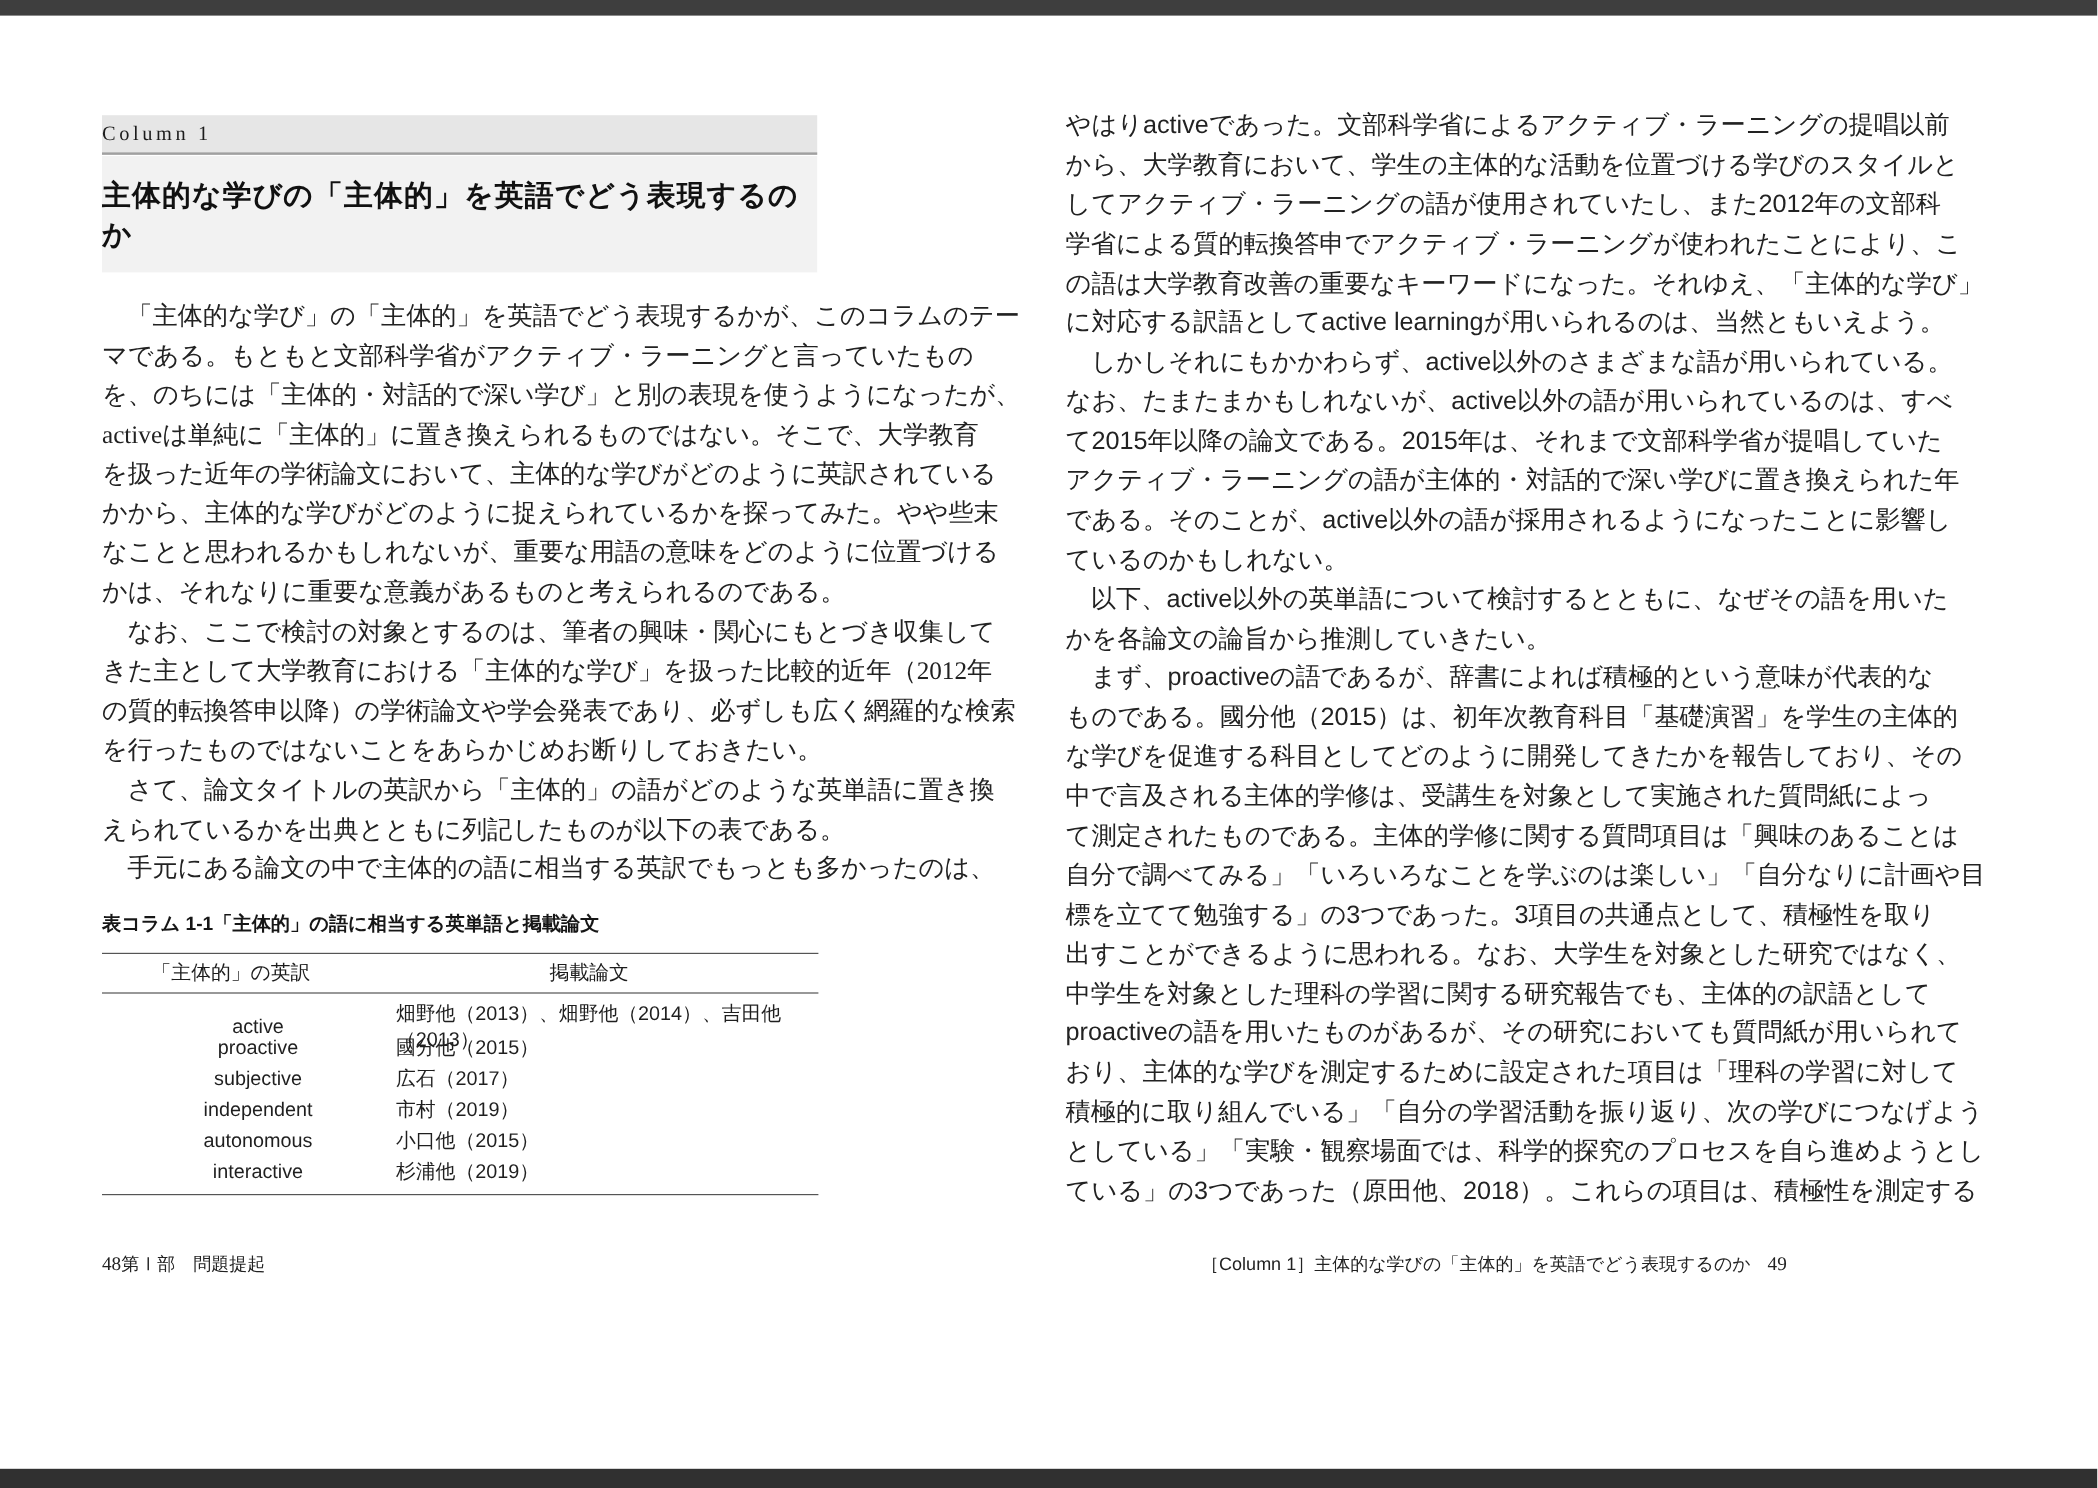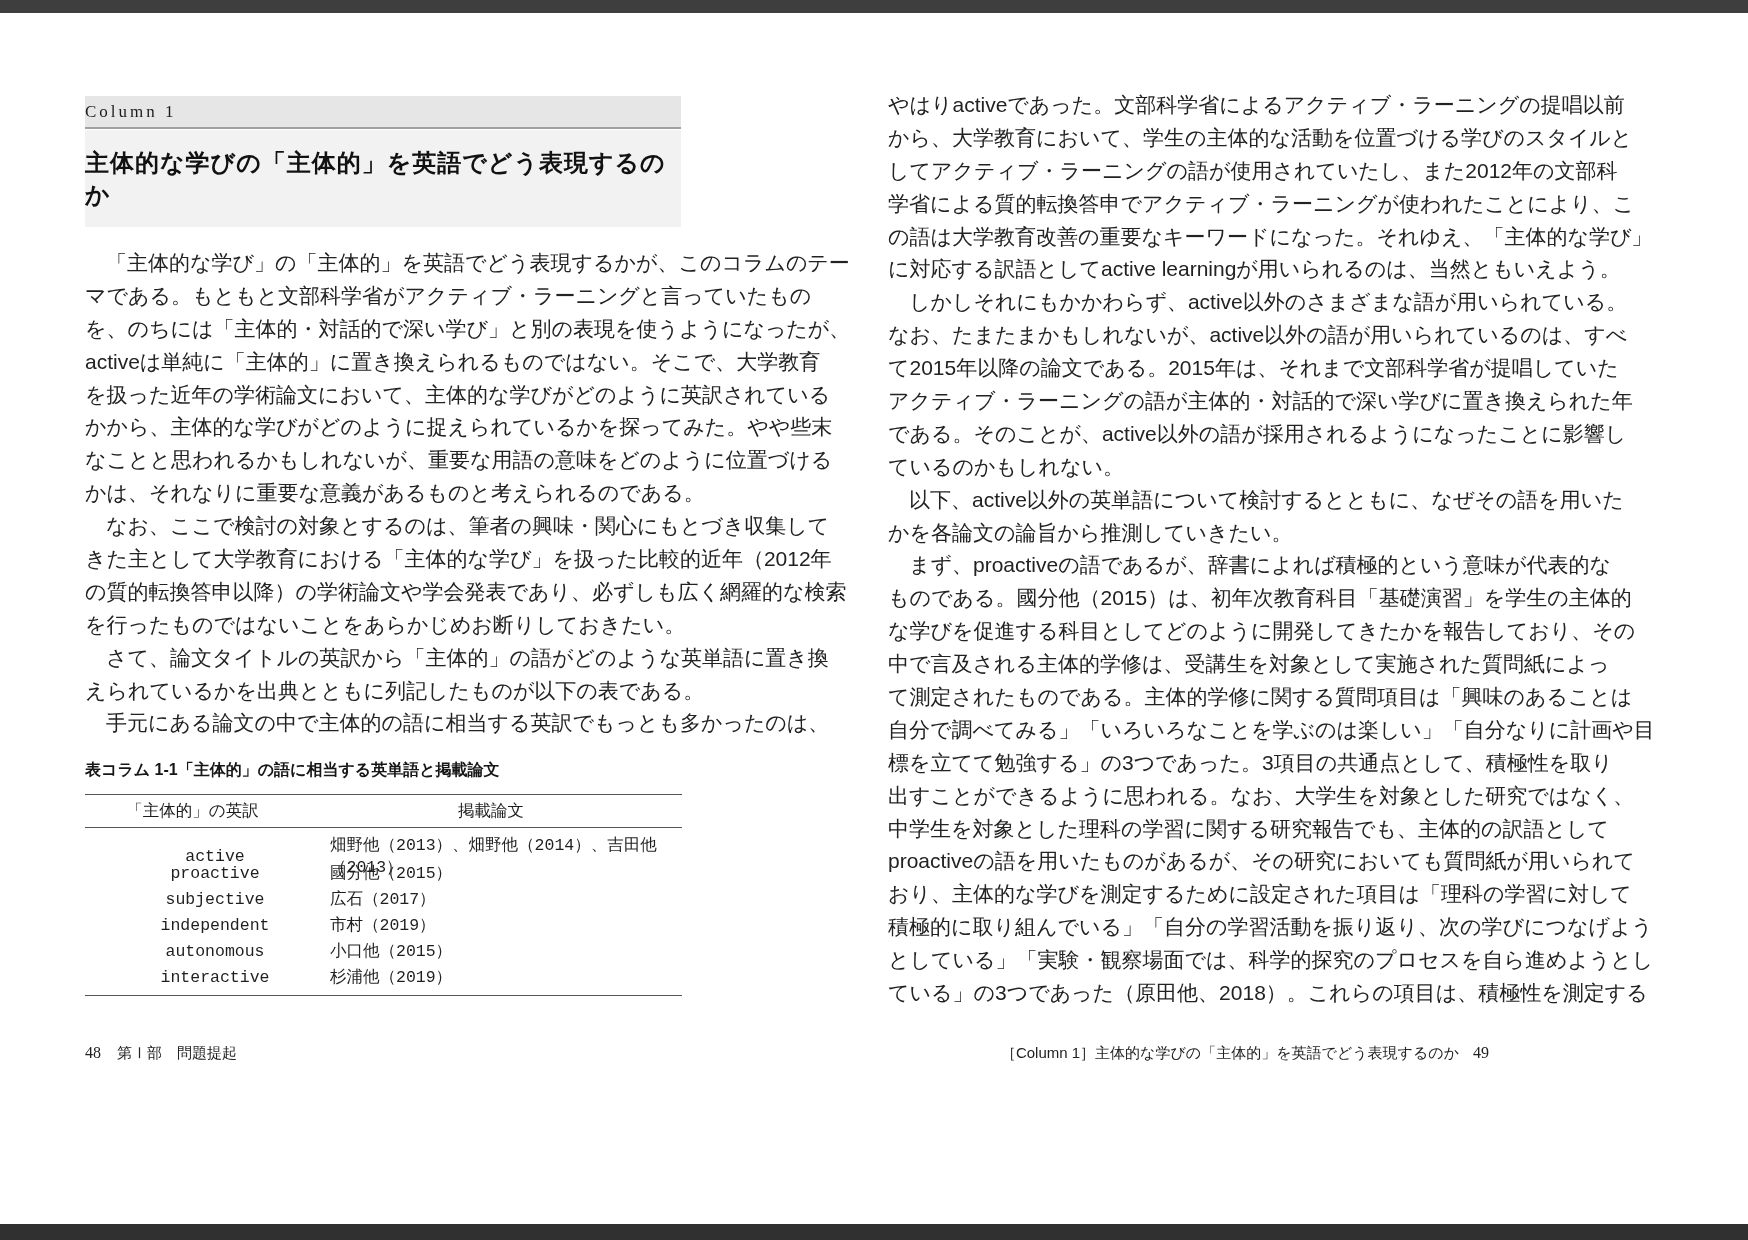--- a/index.html
+++ b/index.html
@@ -26,45 +26,45 @@
     font-weight:bold; font-size:24px; letter-spacing:1px; color:#111;
   }
 
   
   .body-col{position:absolute; font-size:21px; color:#222;}
   .body-col .line{
     line-height:32.9px; height:32.9px; white-space:nowrap;
     text-align:justify; text-align-last:justify; overflow:visible;
   }
   .body-col .line.end{text-align:center; text-align-last:left;}
-  .body-left{left:85px; top:247px; width:597px;}
+  .body-left{left:85px; top:247px; width:597px;font-family:Liberation Serif, serif;}
   .body-right{left:888px; top:89px; width:601px;}
 
   
   .table-caption{
     position:absolute; left:85px; top:760px; width:597px;
     font-size:16px; font-weight:600; color:#161616;
   }
   .ref-table{position:absolute; left:85px; top:794px; width:597px;
-    border-top:1.5px solid #555; font-size:16.5px;font-family:Liberation Mono, monospace;}
+    border-top:1.5px solid #555; font-size:16.5px;}
   .thead{
     display:grid; grid-template-columns:215px 1fr; align-items:center;
     height:32px; border-bottom:1.5px solid #555;
   }
   .thead .hcell{text-align:center; color:#1c1c1c;}
   .tbody{padding:6px 0 5px 0; border-bottom:1.5px solid #555;}
   .trow{display:grid; grid-template-columns:215px 1fr; height:26px; align-items:center;}
   .tcell.c1{padding-left:45px;text-align:center;}
   .tcell.c2{padding-left:30px;}
 
   
   .footer{position:absolute; top:1044px; font-size:15px; color:#222;}
   .footer .pnum{font-family:"Liberation Serif","DejaVu Serif",serif; font-size:16px;}
   .footer-left{left:85px;}
-  .footer-left .pnum{margin-right:16px;}
+  .footer-left .pnum{}
   .footer-right{left:888px; width:601px; text-align:right;}
   .footer-right .pnum{margin-left:14px;}
 </style>
 </head>
 <body>
 
 <div class="spread">
   <div class="edge-bar top"></div>
 
   <div>

